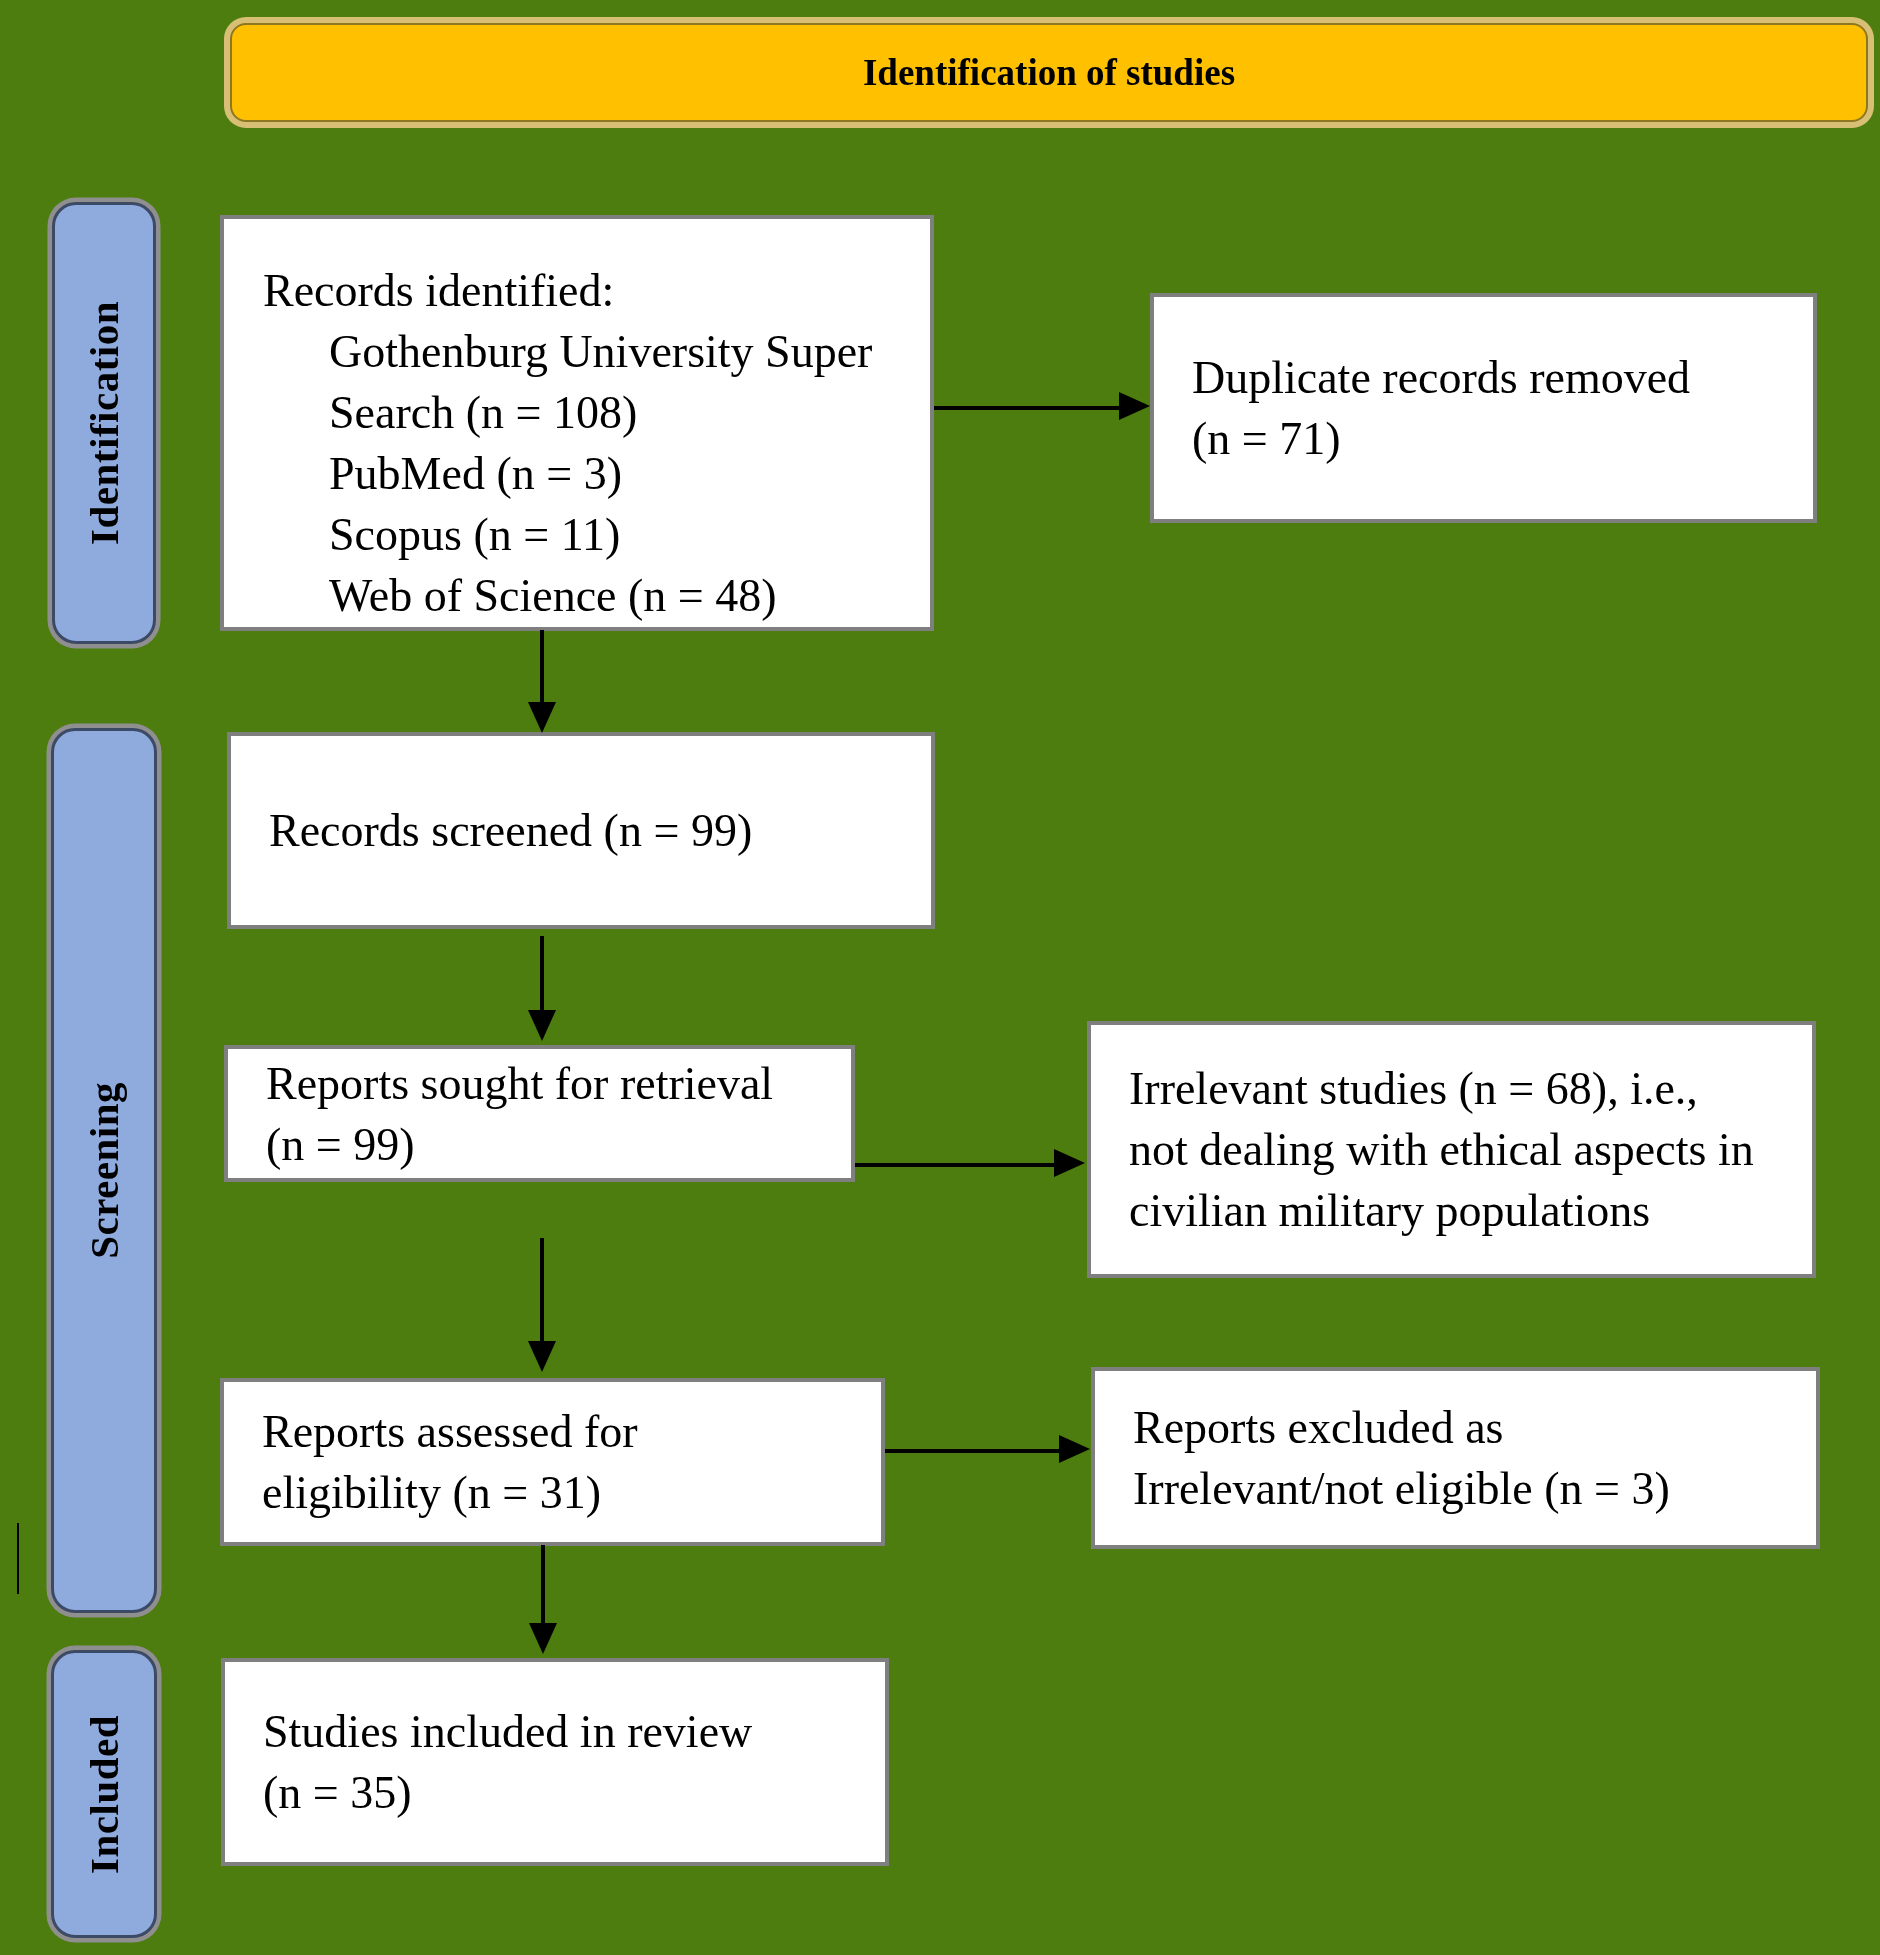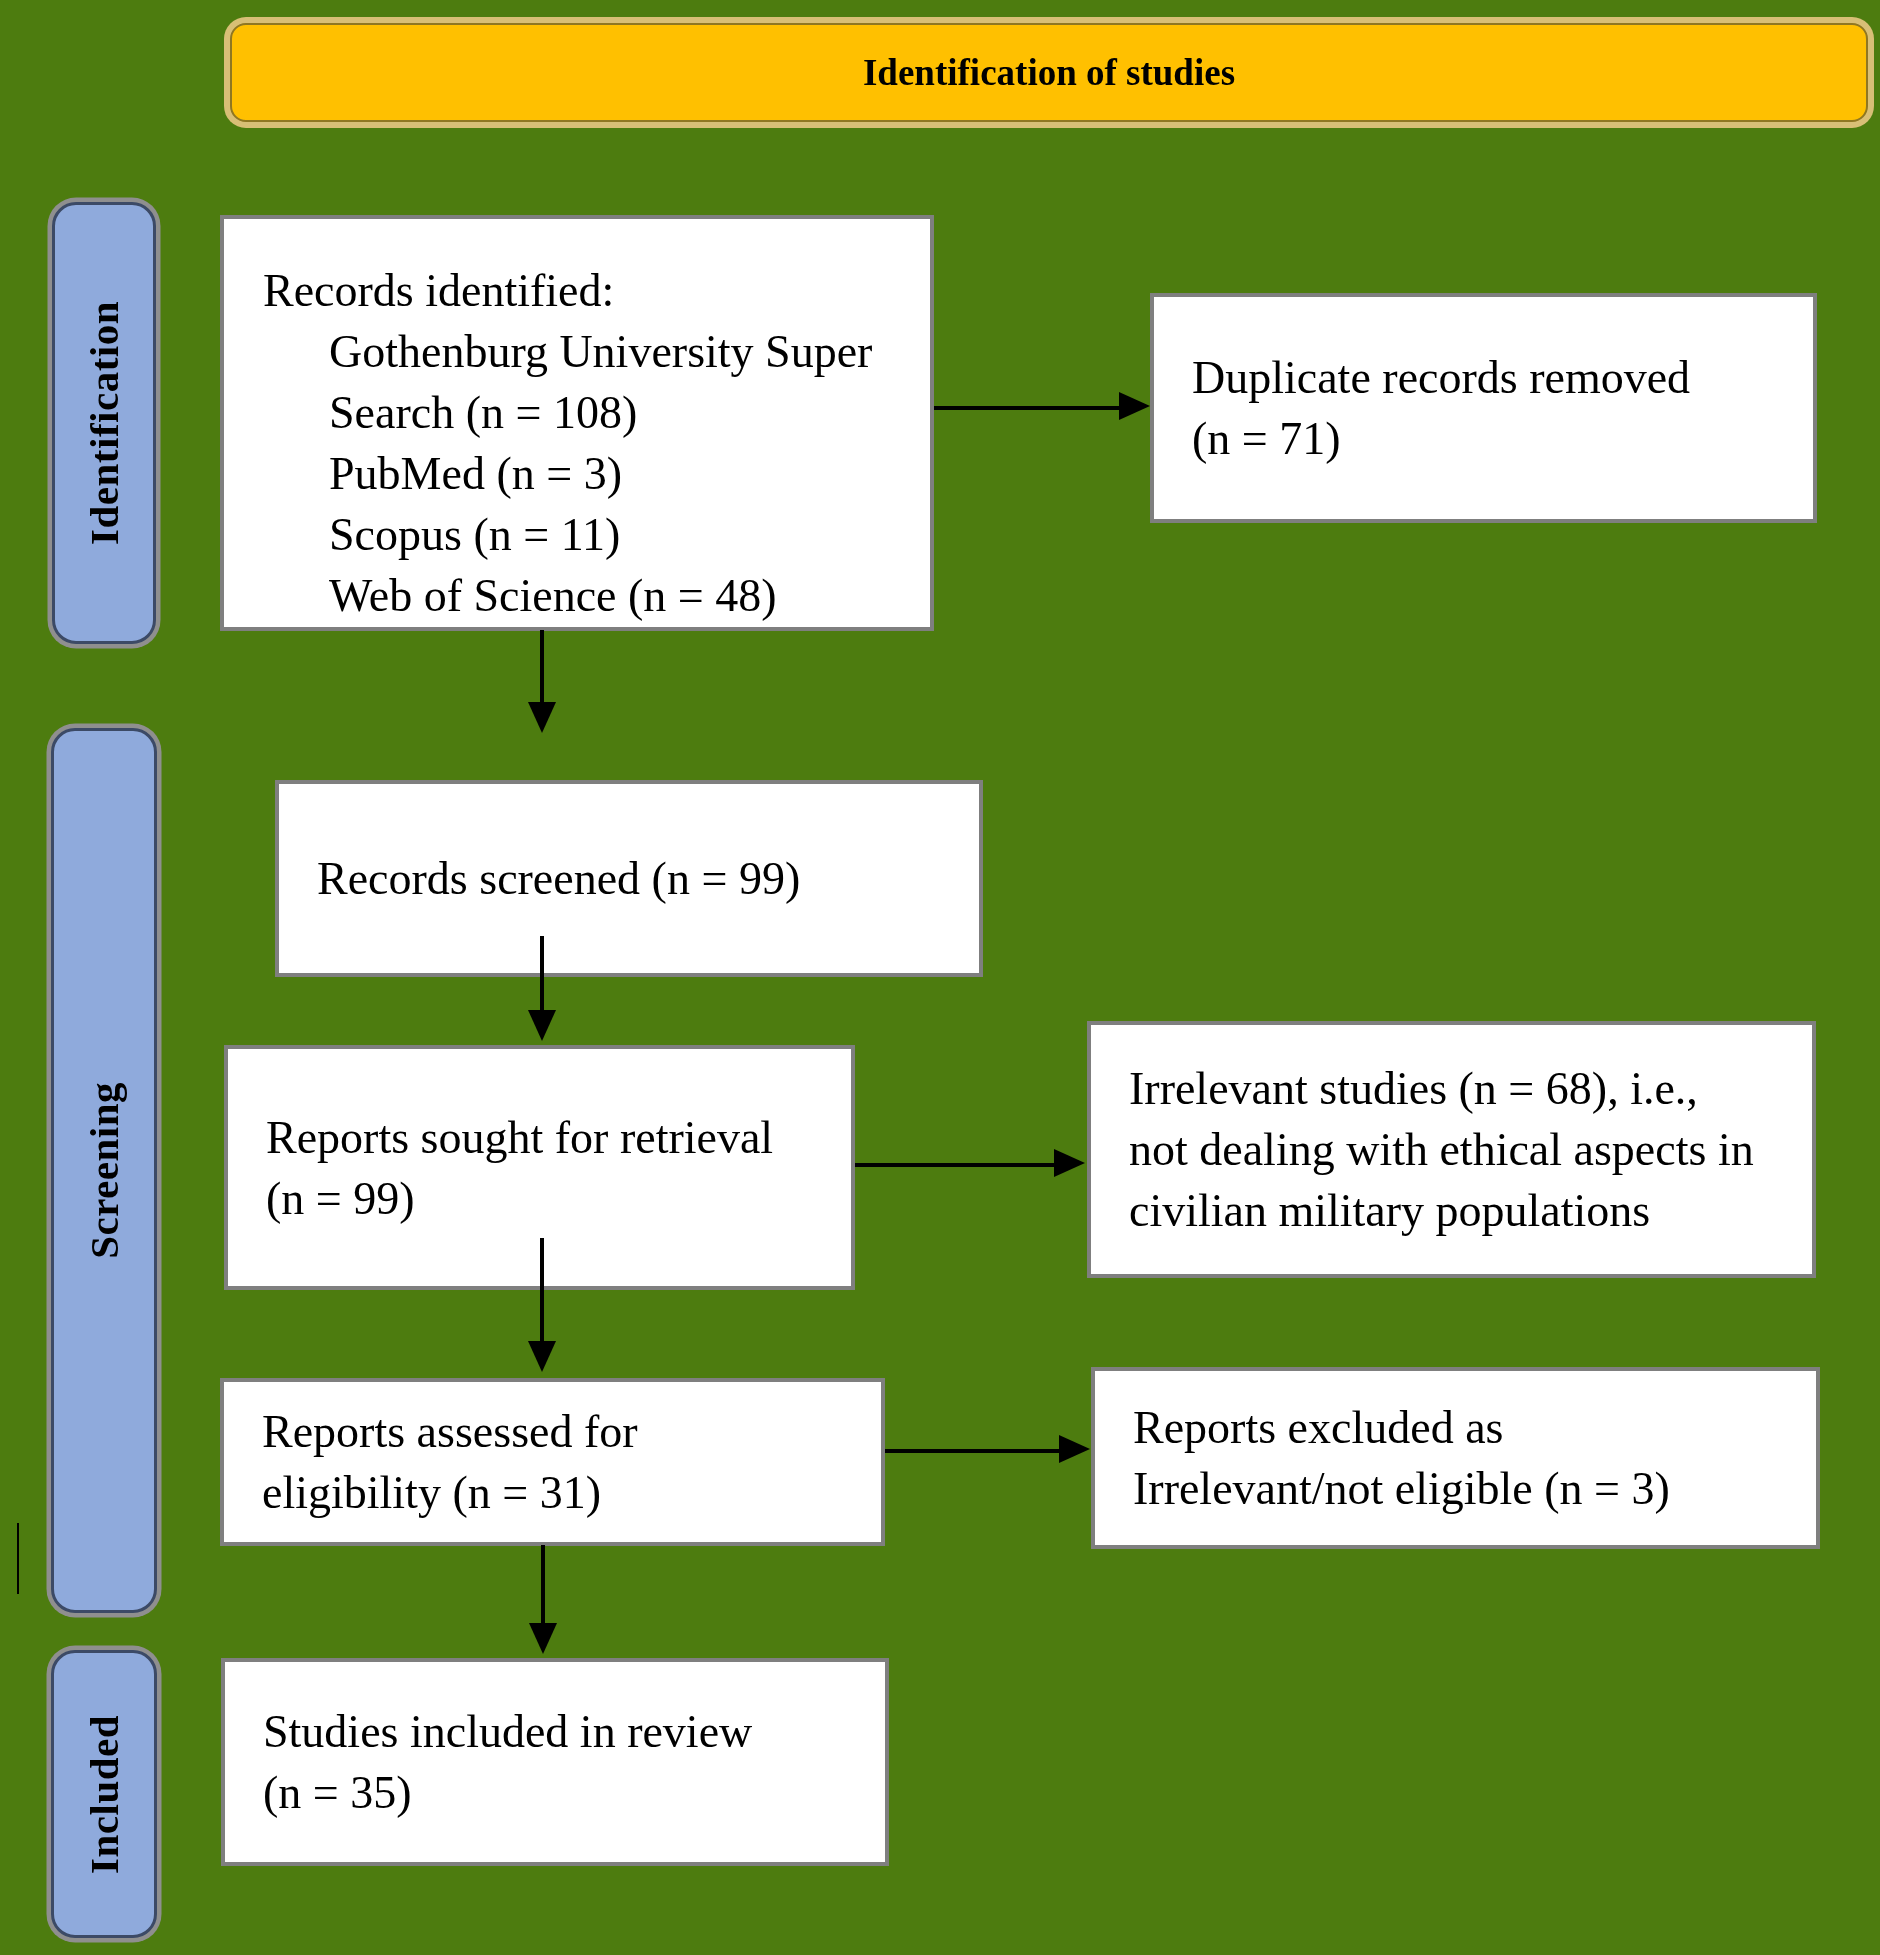--- a/index.html
+++ b/index.html
@@ -60,22 +60,22 @@
   }
   .flowbox .line { white-space: nowrap; }
   .vcenter {
     display: flex; flex-direction: column; justify-content: center;
     padding-left: 38px; padding-right: 7.6px;
   }
   #box-records-identified { left: 220px;  top: 215px;  width: 714px; height: 416px;
                             padding: 41px 15px 0 39px; }
   #box-records-identified .sources { margin-left: 66px; }
   #box-duplicates         { left: 1150px; top: 293px;  width: 667px; height: 230px; font-family: Liberation Serif, serif; }
-  #box-screened           { left: 227px;  top: 780px; width: 708px; height: 197px; margin-left: 48px; }
-  #box-sought             { left: 224px;  top: 1045px; width: 631px; height: 245px; font-family: Liberation Serif, serif; }
+  #box-screened           { left: 227px;  top: 732px; width: 708px; height: 197px; }
+  #box-sought             { left: 224px;  top: 1045px; width: 631px; height: 137px; font-family: Liberation Serif, serif; }
   #box-irrelevant         { left: 1087px; top: 1021px; width: 729px; height: 257px; }
   #box-assessed           { left: 220px;  top: 1378px; width: 665px; height: 168px; }
   #box-excluded           { left: 1091px; top: 1367px; width: 729px; height: 182px; }
   #box-included           { left: 221px;  top: 1658px; width: 668px; height: 208px; }
 
   
   .hline { position: absolute; height: 4px; background: #000000; }
   .vline { position: absolute; width: 4px;  background: #000000; }
   .head-right {
     position: absolute; width: 0; height: 0;

